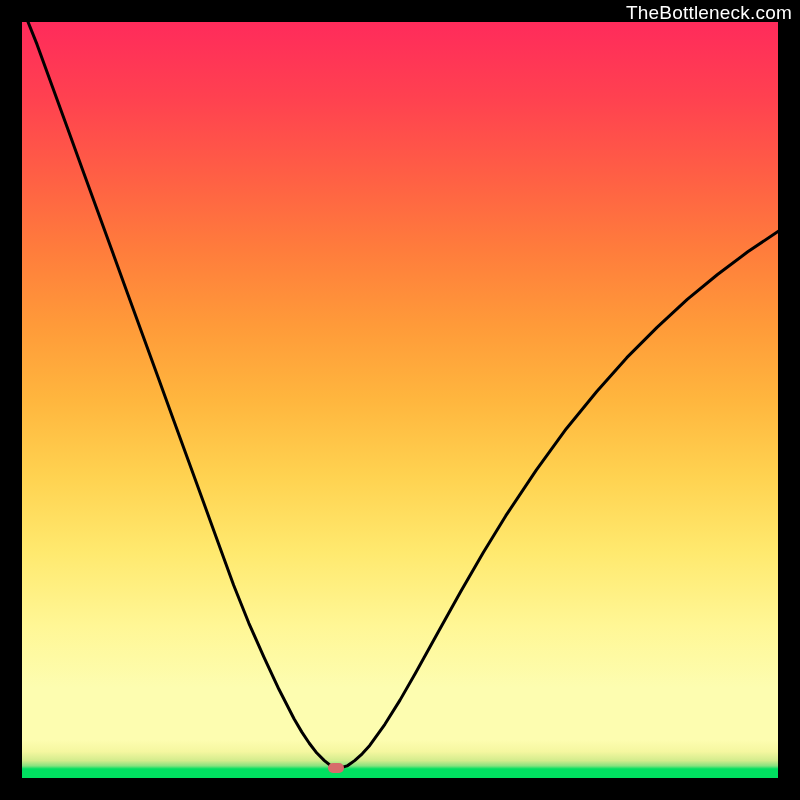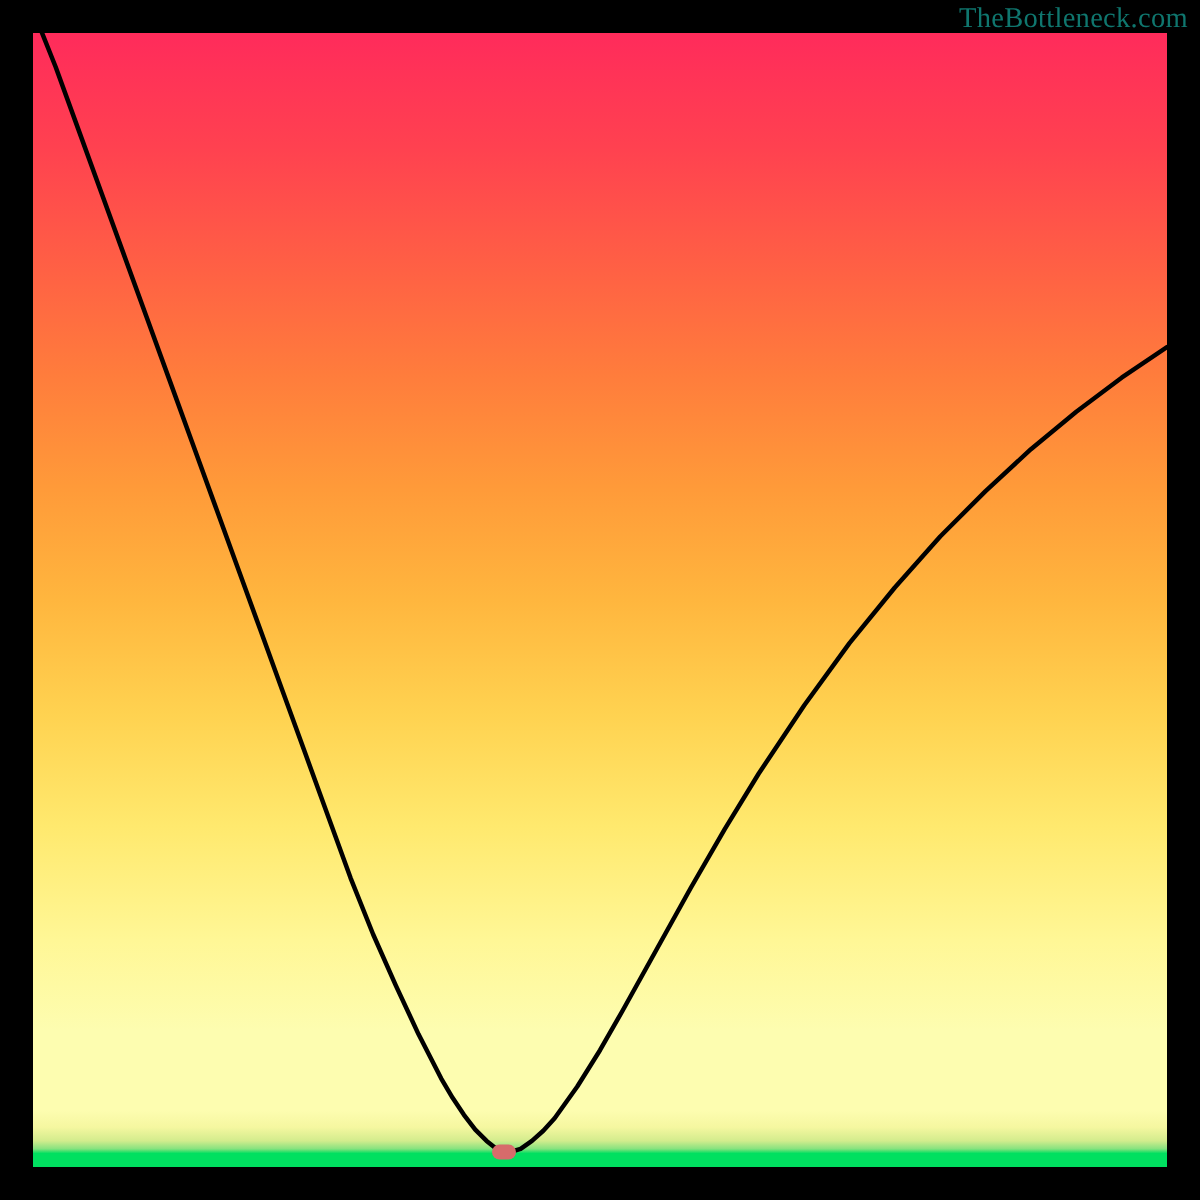--- a/index.html
+++ b/index.html
@@ -57,23 +57,23 @@
     width: 16px;
     height: 10px;
     border-radius: 5px;
     background: #d76b6b;
     transform: translate(-50%, -50%);
   }
   .watermark {
     position: absolute;
     top: 2px;
     right: 8px;
-    font-family: Liberation Serif, serif;
+    font-family: Liberation Sans, sans-serif;
     font-size: 19px;
-    color: #0f766e;
+    color: #ffffff;
     letter-spacing: 0.2px;
   }
 </style>
 </head>
 <body>
 
 <div class="frame">
   <div class="gradient-fill"></div>
   <svg class="curve-svg" viewBox="0 0 756 756" preserveAspectRatio="none">
     <path id="curve-path" d="M0.00 -15.12 L15.12 22.68 L30.24 64.26 L45.36 105.84 L60.48 147.42 L75.60 189.00 L90.72 230.58 L105.84 272.16 L120.96 313.74 L136.08 355.32 L151.20 396.90 L166.32 438.48 L181.44 480.06 L196.56 521.64 L211.68 563.22 L226.80 601.02 L241.92 635.04 L257.04 667.55 L272.16 697.03 L279.72 709.88 L287.28 721.22 L294.84 731.05 L302.40 738.61 L309.96 744.66 L313.74 746.93 L317.52 746.17 L325.08 743.90 L332.64 738.61 L340.20 731.81 L347.76 723.49 L362.88 702.32 L378.00 678.13 L393.12 651.67 L415.80 610.85 L438.48 570.02 L461.16 530.71 L483.84 493.67 L514.08 448.31 L544.32 406.73 L574.56 369.68 L604.80 335.66 L635.04 305.42 L665.28 277.45 L695.52 252.50 L725.76 229.82 L756.00 209.41" fill="none" stroke="#000000" stroke-width="3" stroke-linejoin="round" stroke-linecap="round"></path>

